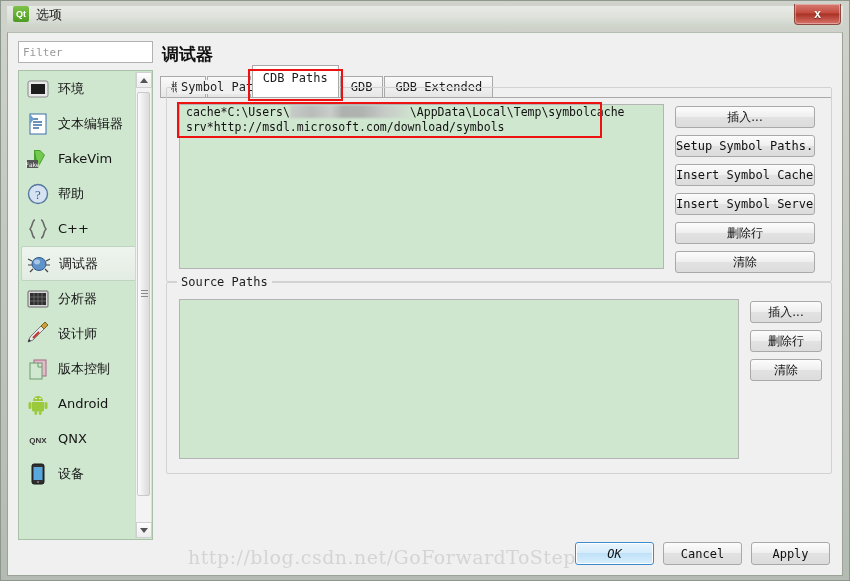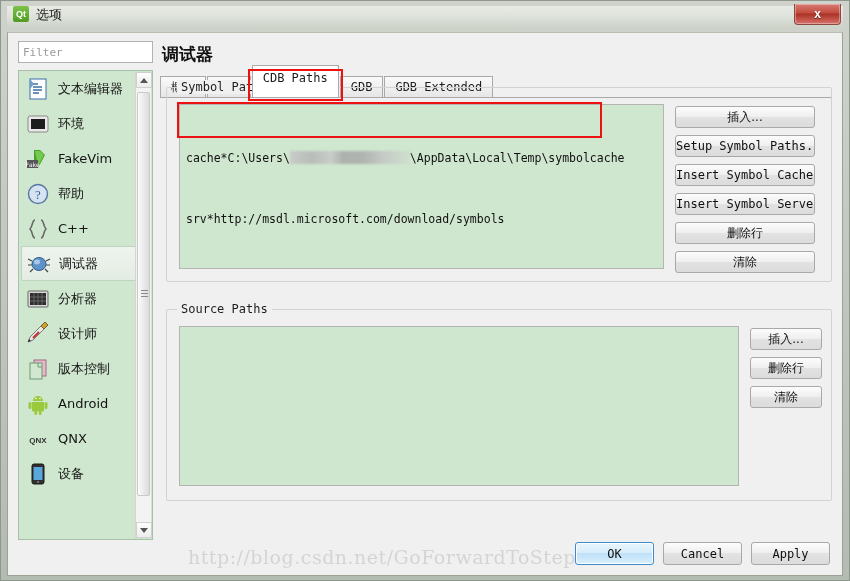--- a/index.html
+++ b/index.html
@@ -255,21 +255,20 @@
     border: 1px solid #b4b4b4;
     overflow: hidden;
   }
   .pathbox .line {
     font-family: "DejaVu Sans Mono", monospace;
     font-size: 11.5px;
     color: #111;
     line-height: 15px;
     white-space: nowrap;
     padding-left: 6px;
-    margin-top: 46px;
   }
   .redact {
     display: inline-block;
     vertical-align: -2px;
     height: 13px;
     background: linear-gradient(to right,
       #c8ccc8 0%, #b9bdb9 18%, #c9cdc9 34%,
       #aeb2ae 44%, #b0b4b0 60%, #c6cac6 78%, #cfe0cf 100%);
     filter: blur(1px);
   }
@@ -311,20 +310,21 @@
     color: #101010;
     background: linear-gradient(to bottom, #fcfcfc 0%, #efefef 48%, #e2e2e2 50%, #dcdcdc 100%);
     border: 1px solid #a9a9a9;
     border-radius: 3px;
     cursor: pointer;
   }
   .dlg-btn.default {
     background: linear-gradient(to bottom, #eaf5fd 0%, #d5ecfb 48%, #bfe1f8 50%, #d9effc 100%);
     border: 1px solid #3c8bce;
     box-shadow: inset 0 0 0 1px #ffffff;
+    font-style: italic;
   }
 
   #watermark {
     position: absolute;
     left: 180px; bottom: 7px;
     font-size: 19px;
     font-family: "DejaVu Serif", serif;
     color: rgba(150,150,150,0.30);
     letter-spacing: 0.5px;
     white-space: nowrap;
@@ -350,35 +350,35 @@
   <div id="client">
 
     <div id="left-panel">
       <input id="filter-input" type="text" placeholder="Filter" style="">
 
       <div id="category-list">
         <div id="cat-items">
             <div class="cat-item">
               <span class="cat-icon">
                 <svg class="ic" viewBox="0 0 24 24" xmlns="http://www.w3.org/2000/svg">
+                  <rect x="2" y="4" width="20" height="16" rx="2" fill="#e9e9e9" stroke="#8a8a8a"></rect>
+                  <rect x="5" y="7" width="14" height="10" fill="#1d1d1d"></rect>
+                </svg>
+              </span>
+              <span class="cat-label">环境</span>
+            </div>
+            <div class="cat-item">
+              <span class="cat-icon">
+                <svg class="ic" viewBox="0 0 24 24" xmlns="http://www.w3.org/2000/svg">
                   <rect x="4" y="2" width="16" height="20" fill="#fff" stroke="#3b6fa8"></rect>
                   <path d="M7 7h5M7 10h9M7 13h9M7 16h6" stroke="#3b6fa8" stroke-width="1.3"></path>
                   <path d="M4 2l4 5-4 5z" fill="#6d9ed0"></path>
                 </svg>
               </span>
               <span class="cat-label">文本编辑器</span>
-            </div>
-            <div class="cat-item">
-              <span class="cat-icon">
-                <svg class="ic" viewBox="0 0 24 24" xmlns="http://www.w3.org/2000/svg">
-                  <rect x="2" y="4" width="20" height="16" rx="2" fill="#e9e9e9" stroke="#8a8a8a"></rect>
-                  <rect x="5" y="7" width="14" height="10" fill="#1d1d1d"></rect>
-                </svg>
-              </span>
-              <span class="cat-label">环境</span>
             </div>
             <div class="cat-item">
               <span class="cat-icon">
                 <svg class="ic" viewBox="0 0 24 24" xmlns="http://www.w3.org/2000/svg">
                   <path d="M8 3l6 0 5 5-7 13-4-7z" fill="#4aa02c"></path>
                   <path d="M9 4l5 0 4 4-6 11z" fill="#74c94f"></path>
                   <rect x="1" y="13" width="11" height="8" fill="#555"></rect>
                   <text x="6.5" y="19.5" font-size="6" fill="#fff" text-anchor="middle" font-family="monospace">Fake</text>
                 </svg>
               </span>
@@ -516,21 +516,21 @@
         <div id="symbol-buttons" style="position:absolute; left:508px; top:18px;">
             <button class="side-btn cjk" style="display: block; margin-bottom: 7px;">插入...</button>
             <button class="side-btn" style="display: block; margin-bottom: 7px;">Setup Symbol Paths...</button>
             <button class="side-btn" style="display: block; margin-bottom: 7px;">Insert Symbol Cache...</button>
             <button class="side-btn" style="display: block; margin-bottom: 7px;">Insert Symbol Server...</button>
             <button class="side-btn cjk" style="display: block; margin-bottom: 7px;">删除行</button>
             <button class="side-btn cjk" style="display: block; margin-bottom: 7px;">清除</button>
           </div>
       </div>
 
-      <div class="groupbox" style="left:6px; top:268px; right:0; height:192px;">
+      <div class="groupbox" style="left:6px; top:241px; right:0; height:192px;">
         <span class="gb-title">Source Paths</span>
 
         <div class="pathbox" style="left:12px; top:16px; width:560px; height:160px;"></div>
 
         <div id="source-buttons" style="position:absolute; left:583px; top:18px;">
             <button class="side-btn cjk narrow" style="display: block; margin-bottom: 7px;">插入...</button>
             <button class="side-btn cjk narrow" style="display: block; margin-bottom: 7px;">删除行</button>
             <button class="side-btn cjk narrow" style="display: block; margin-bottom: 7px;">清除</button>
           </div>
       </div>

